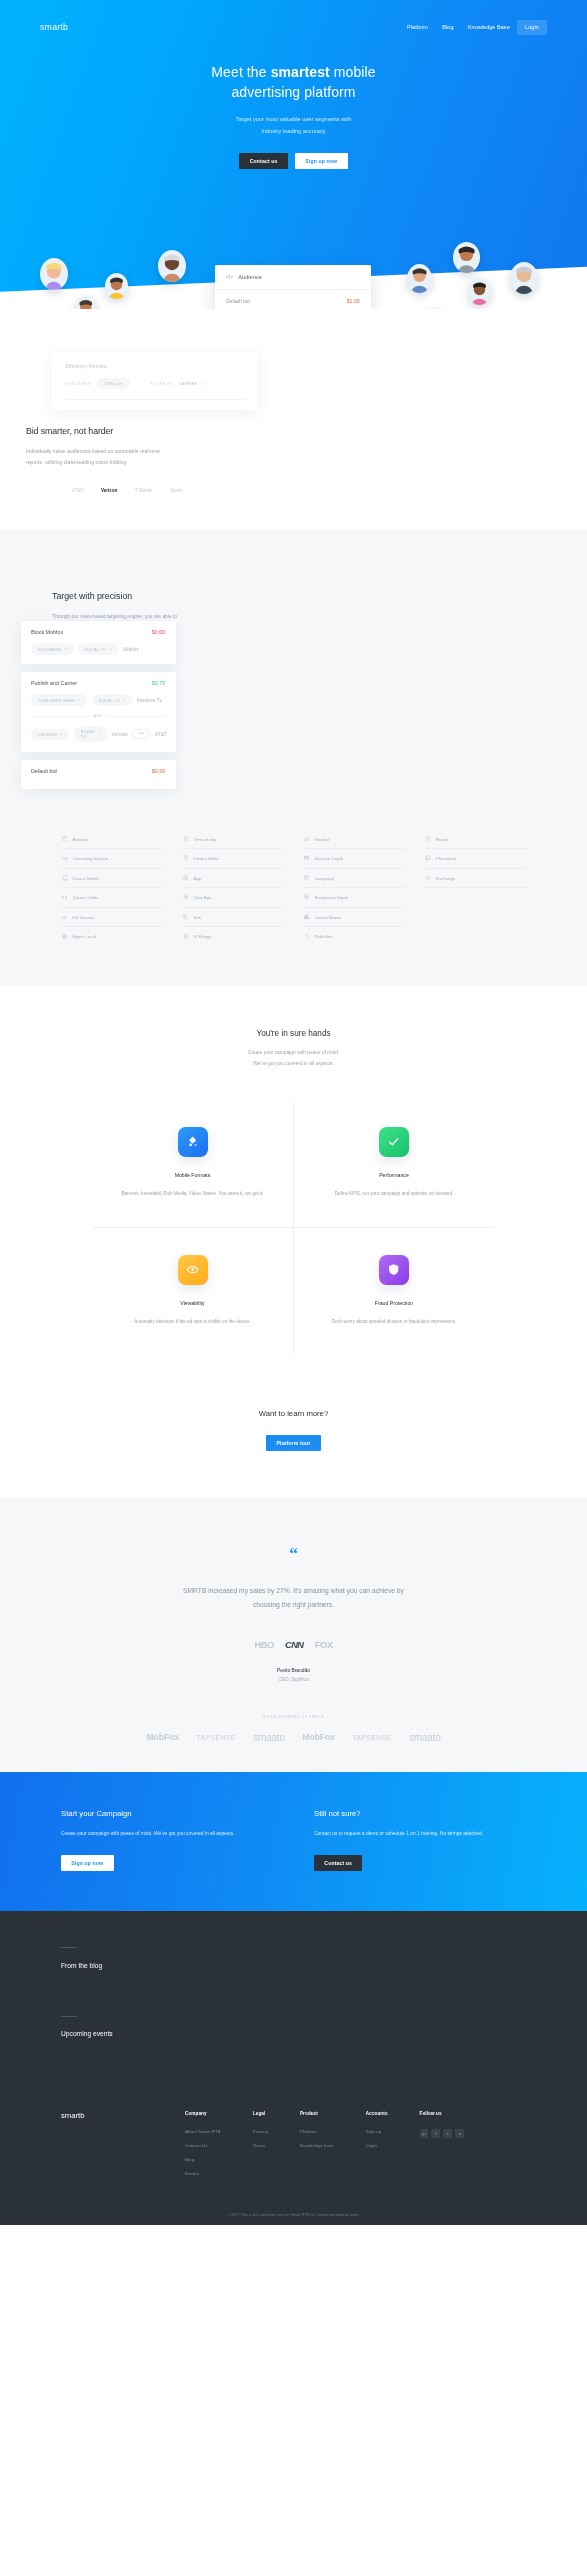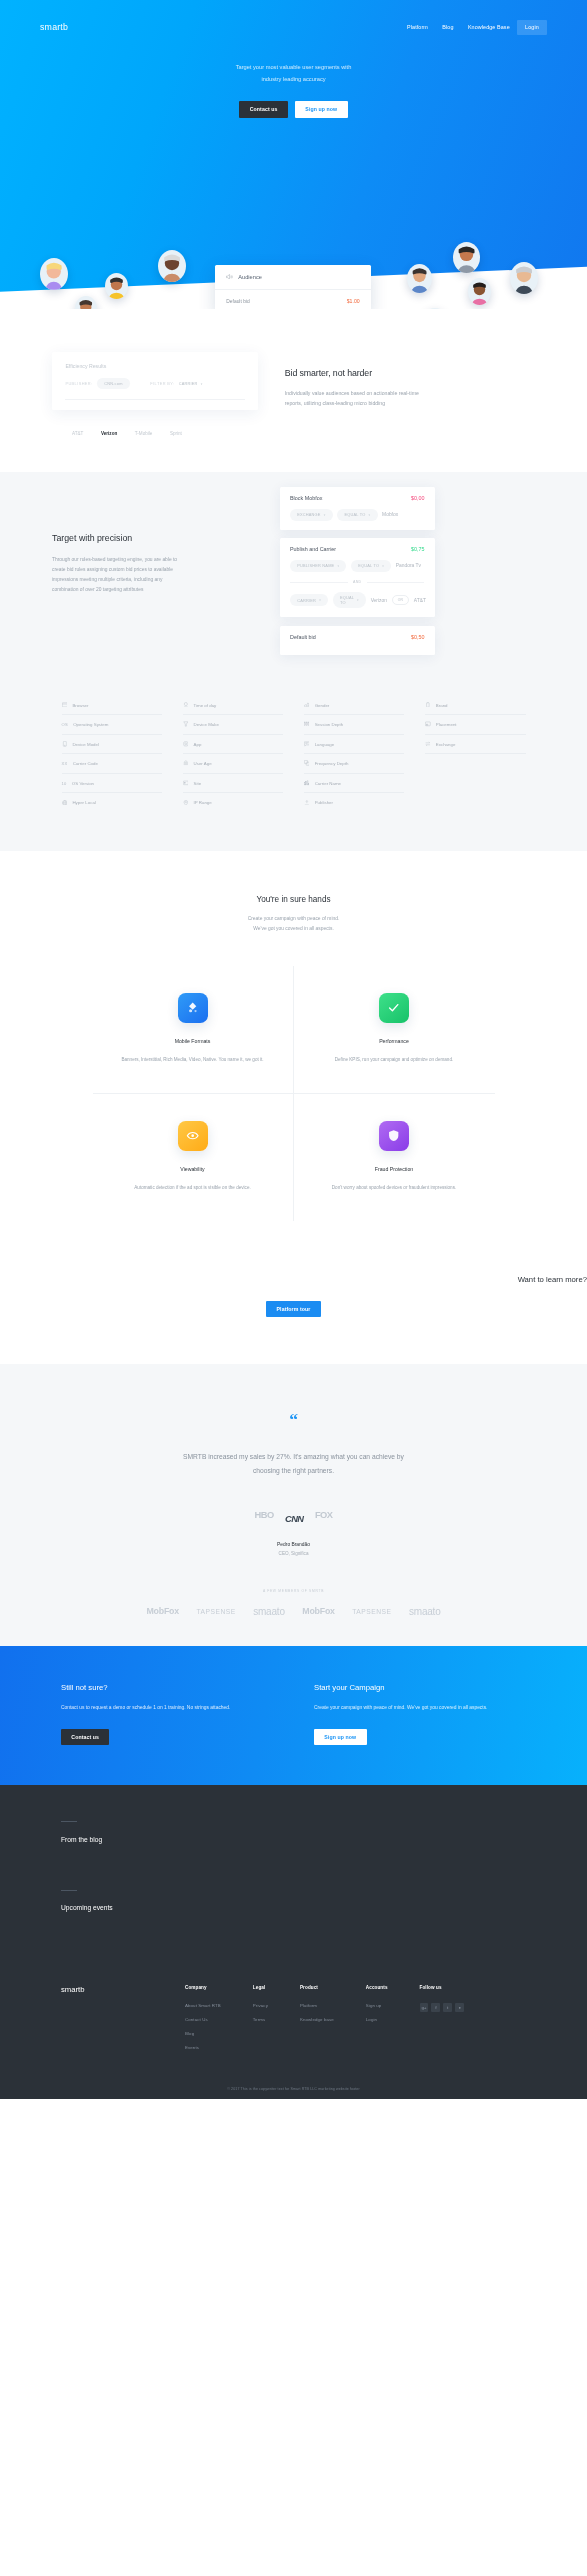--- a/index.html
+++ b/index.html
@@ -82,21 +82,21 @@
     padding:8.8px 11.3px; border-bottom:0.5px solid #eef1f4; color:#5a6573; font-size:5.7px;
   }
   .aud-row {
     display:flex; align-items:center; justify-content:space-between;
     padding:8.2px 11.3px; color:#8b939d; font-size:4.9px;
   }
   .aud-row .price { color:#f2673a; font-size:5.2px; }
 
   
   .sec-bid { position:relative; padding:43px 0 36px 0; background:#fff; }
-  .twocol { display:flex; width:523px; }
+  .twocol { display:flex; width:523px;flex-direction:column; }
   .col-left { width:289px; padding-left:52px; }
   .col-right { width:299px; padding-left:26px; }
 
   .panel {
     background:#fff; border-radius:1.5px;
     box-shadow:0 3.1px 14.4px rgba(25,60,110,0.07);
     padding:11.3px 13.4px; width:206px;
   }
   .panel-title { color:#c3c9d0; font-size:5.2px; margin-bottom:8.8px; }
   .filters { display:flex; align-items:center; gap:0; font-size:3.9px; color:#d2d7dd; }
@@ -181,33 +181,33 @@
   }
   .ic-blue { background:linear-gradient(140deg,#2f9bf7,#1b6ff0); }
   .ic-green { background:linear-gradient(140deg,#3ee08a,#17c269); }
   .ic-yellow { background:linear-gradient(140deg,#ffc845,#ffab17); }
   .ic-purple { background:linear-gradient(140deg,#b06bf2,#8a3ce8); }
   .feat-name { font-size:5.2px; color:#2b3138; margin-top:15.5px; }
   .feat-copy { font-size:4.6px; color:#9aa3ad; line-height:2.0; margin-top:10.3px; }
 
   
   .sec-learn { background:#fff; text-align:center; padding:34px 0 47px 0; }
-  .learn-title { font-size:7.7px; color:#2b3138; font-weight:400;text-align:right; }
+  .learn-title { font-size:7.7px; color:#2b3138; font-weight:400; }
   .learn-btn { margin-top:16.5px; }
 
   
   .sec-quote { background:#f5f7f9; padding:47px 0 0 0; text-align:center; }
   .quote-mark { color:#1b94f5; font-size:17.5px; line-height:1; font-family:"Liberation Serif",serif; font-weight:700; }
   .quote-text {
     font-size:6.7px; color:#8a939e; line-height:2.05; font-weight:300;
     max-width:242px; margin:21.6px auto 0 auto;
   }
   .logos-row { display:flex; justify-content:center; align-items:center; gap:11.3px; margin-top:28px; }
   .brandlogo { color:#c2c9d1; font-weight:700; font-style:italic; letter-spacing:-0.5px; font-size:9.3px; }
-  .brandlogo.cnn { color:#3d4854;margin-top:8px; }
+  .brandlogo.cnn { color:#3d4854; }
   .author { font-size:4.9px; color:#2b3138; margin-top:18.5px; }
   .author-role { font-size:4.6px; color:#a7aeb7; margin-top:4.1px; }
 
   .ack { font-size:3.3px; color:#c8ced5; letter-spacing:0.7px; margin-top:33px; }
   .partners {
     display:flex; justify-content:center; align-items:center; gap:17.5px;
     padding:12.4px 0 29px 0;
   }
   .partner { color:#c7ced6; font-size:8.8px; font-weight:700; letter-spacing:-0.2px; }
   .partner.tap { font-weight:400; letter-spacing:0.5px; font-size:6.7px; }
@@ -263,20 +263,24 @@
       <div class="logo">smartb</div>
       <div class="navlinks">
         <a href="#">Platform</a>
         <a href="#">Blog</a>
         <a href="#">Knowledge Base</a>
         <a href="#" class="login">Login</a>
       </div>
     </nav>
 
     <div class="hero-inner">
+      <h1>
+        <span>Meet the </span><b>smartest</b><span> mobile</span><br>
+        <span>advertising platform</span>
+      </h1>
       <p class="sub">
         <span>Target your most valuable user segments with</span><br>
         <span>industry leading accuracy</span>
       </p>
       <div class="hero-btns">
         <button class="btn btn-dark">Contact us</button>
         <button class="btn btn-white">Sign up now</button>
       </div>
     </div>
 
@@ -702,31 +706,31 @@
       <span class="partner smaato">smaato</span>
       <span class="partner">MobFox</span>
       <span class="partner tap">TAPSENSE</span>
       <span class="partner smaato">smaato</span>
     </div>
   </section>
 
   <section class="sec-cta">
     <div class="cta-grid">
       <div class="cta-col">
+        <div class="cta-h">Start your Campaign</div>
+        <div class="cta-p">Create your campaign with peace of mind. We've got you covered in all aspects.</div>
+        <div class="cta-b">
+          <button class="btn btn-white">Sign up now</button>
+        </div>
+      </div>
+      <div class="cta-col">
         <div class="cta-h">Still not sure?</div>
         <div class="cta-p">Contact us to request a demo or schedule 1 on 1 training. No strings attached.</div>
         <div class="cta-b">
           <button class="btn btn-dark">Contact us</button>
-        </div>
-      </div>
-      <div class="cta-col">
-        <div class="cta-h">Start your Campaign</div>
-        <div class="cta-p">Create your campaign with peace of mind. We've got you covered in all aspects.</div>
-        <div class="cta-b">
-          <button class="btn btn-white">Sign up now</button>
         </div>
       </div>
     </div>
   </section>
 
   <section class="sec-dark">
     <div class="dark-block">
       <div class="dark-rule"></div>
       <div class="dark-h">From the blog</div>
     </div>

